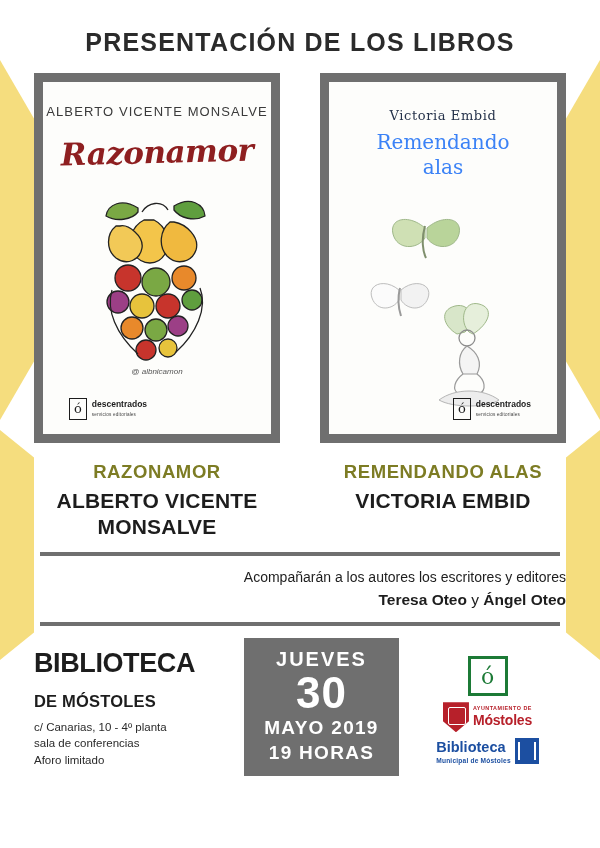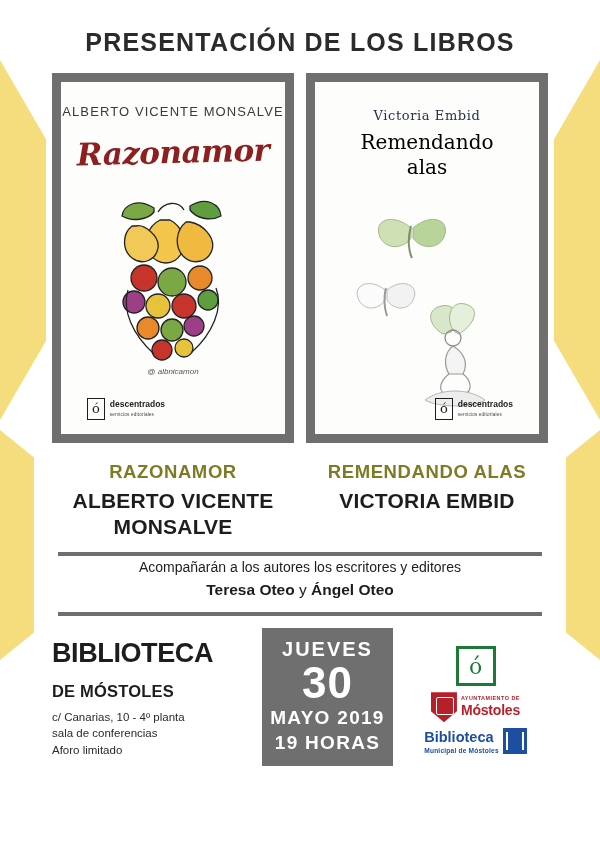--- a/index.html
+++ b/index.html
@@ -49,21 +49,21 @@
     height: 230px;
     clip-path: polygon(100% 0, 0 12%, 0 88%, 100% 100%);
   }
 
   .page {
     position: relative;
     z-index: 2;
     width: 600px;
     height: 848px;
     box-sizing: border-box;
-    padding: 0 52px;
+    padding: 0 34px;
   }
 
   
   .headline {
     text-align: center;
     font-weight: bold;
     font-size: 25px;
     letter-spacing: 1.2px;
     color: #2b2b2b;
     padding-top: 28px;
@@ -176,21 +176,21 @@
   }
   .c2-title {
     position: absolute;
     top: 48px;
     left: 0;
     right: 0;
     text-align: center;
     font-family: "DejaVu Serif", serif;
     font-size: 20px;
     line-height: 1.25;
-    color: #000000;
+    color: #3b82f6;
   }
   .c2-art { position: absolute; top: 110px; left: 0; right: 0; height: 230px; }
 
   
   .titles {
     display: flex;
     justify-content: space-between;
     margin-top: 17px;
     gap: 12px;
   }
@@ -215,22 +215,22 @@
   }
 
   .rule {
     height: 4px;
     background: #6f6f6f;
     margin: 13px 6px 0 6px;
   }
 
   
   .guests {
-    text-align: center;
-    margin-top: 3px;
+    text-align: right;
+    margin-top: 13px;
   }
   .guests-line {
     font-size: 14px;
     color: #1d1d1d;
   }
   .guests-names {
     font-size: 15.5px;
     font-weight: bold;
     color: #1d1d1d;
     margin-top: 6px;
@@ -263,21 +263,21 @@
     line-height: 1.1;
     margin-top: 14px;
   }
   .venue-addr {
     font-size: 11.5px;
     color: #2a2a2a;
     line-height: 1.42;
     margin-top: 9px;
   }
   .datebox {
-    width: 131px;
+    width: 155px;
     background: #6f6f6f;
     color: #ffffff;
     text-align: center;
     padding: 10px 4px 12px 4px;
     box-sizing: border-box;
     align-self: flex-start;
   }
   .date-day {
     font-weight: bold;
     font-size: 20px;

